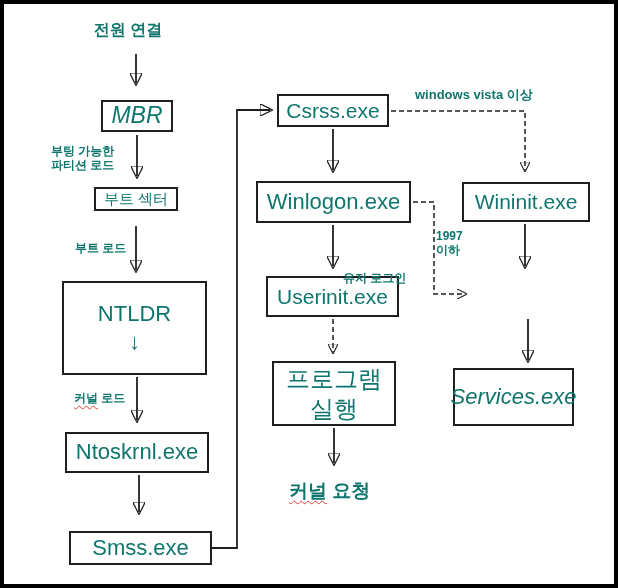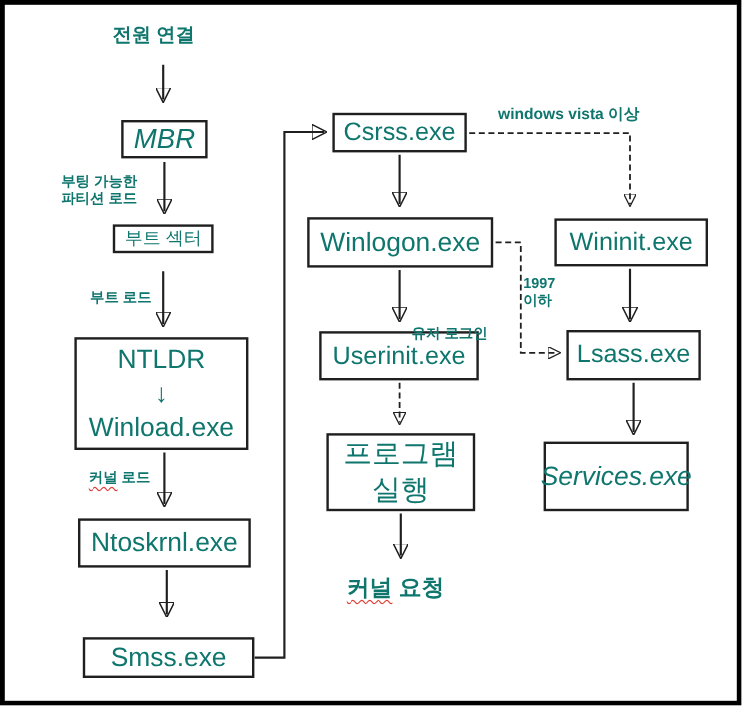--- a/index.html
+++ b/index.html
@@ -84,31 +84,29 @@
   </svg>
 
   <div class="lbl l-title">전원 연결</div>
 
   <div class="box b-mbr">MBR</div>
   <div class="box b-bootsector">부트 섹터</div>
 
   <div class="box b-ntldr">
     <span>NTLDR</span>
     <span>↓</span>
-    <span>Winload.exe</span>
   </div>
 
   <div class="box b-ntoskrnl">Ntoskrnl.exe</div>
   <div class="box b-smss">Smss.exe</div>
   <div class="box b-csrss">Csrss.exe</div>
   <div class="box b-winlogon">Winlogon.exe</div>
   <div class="box b-userinit">Userinit.exe</div>
   <div class="box b-program">프로그램 실행</div>
   <div class="box b-wininit">Wininit.exe</div>
-  <div class="box b-lsass">Lsass.exe</div>
   <div class="box b-services">Services.exe</div>
 
   <div class="lbl l-part">
     <span>부팅 가능한</span><br>
     <span>파티션 로드</span>
   </div>
 
   <div class="lbl l-bootload">부트 로드</div>
 
   <div class="lbl l-kernload">

